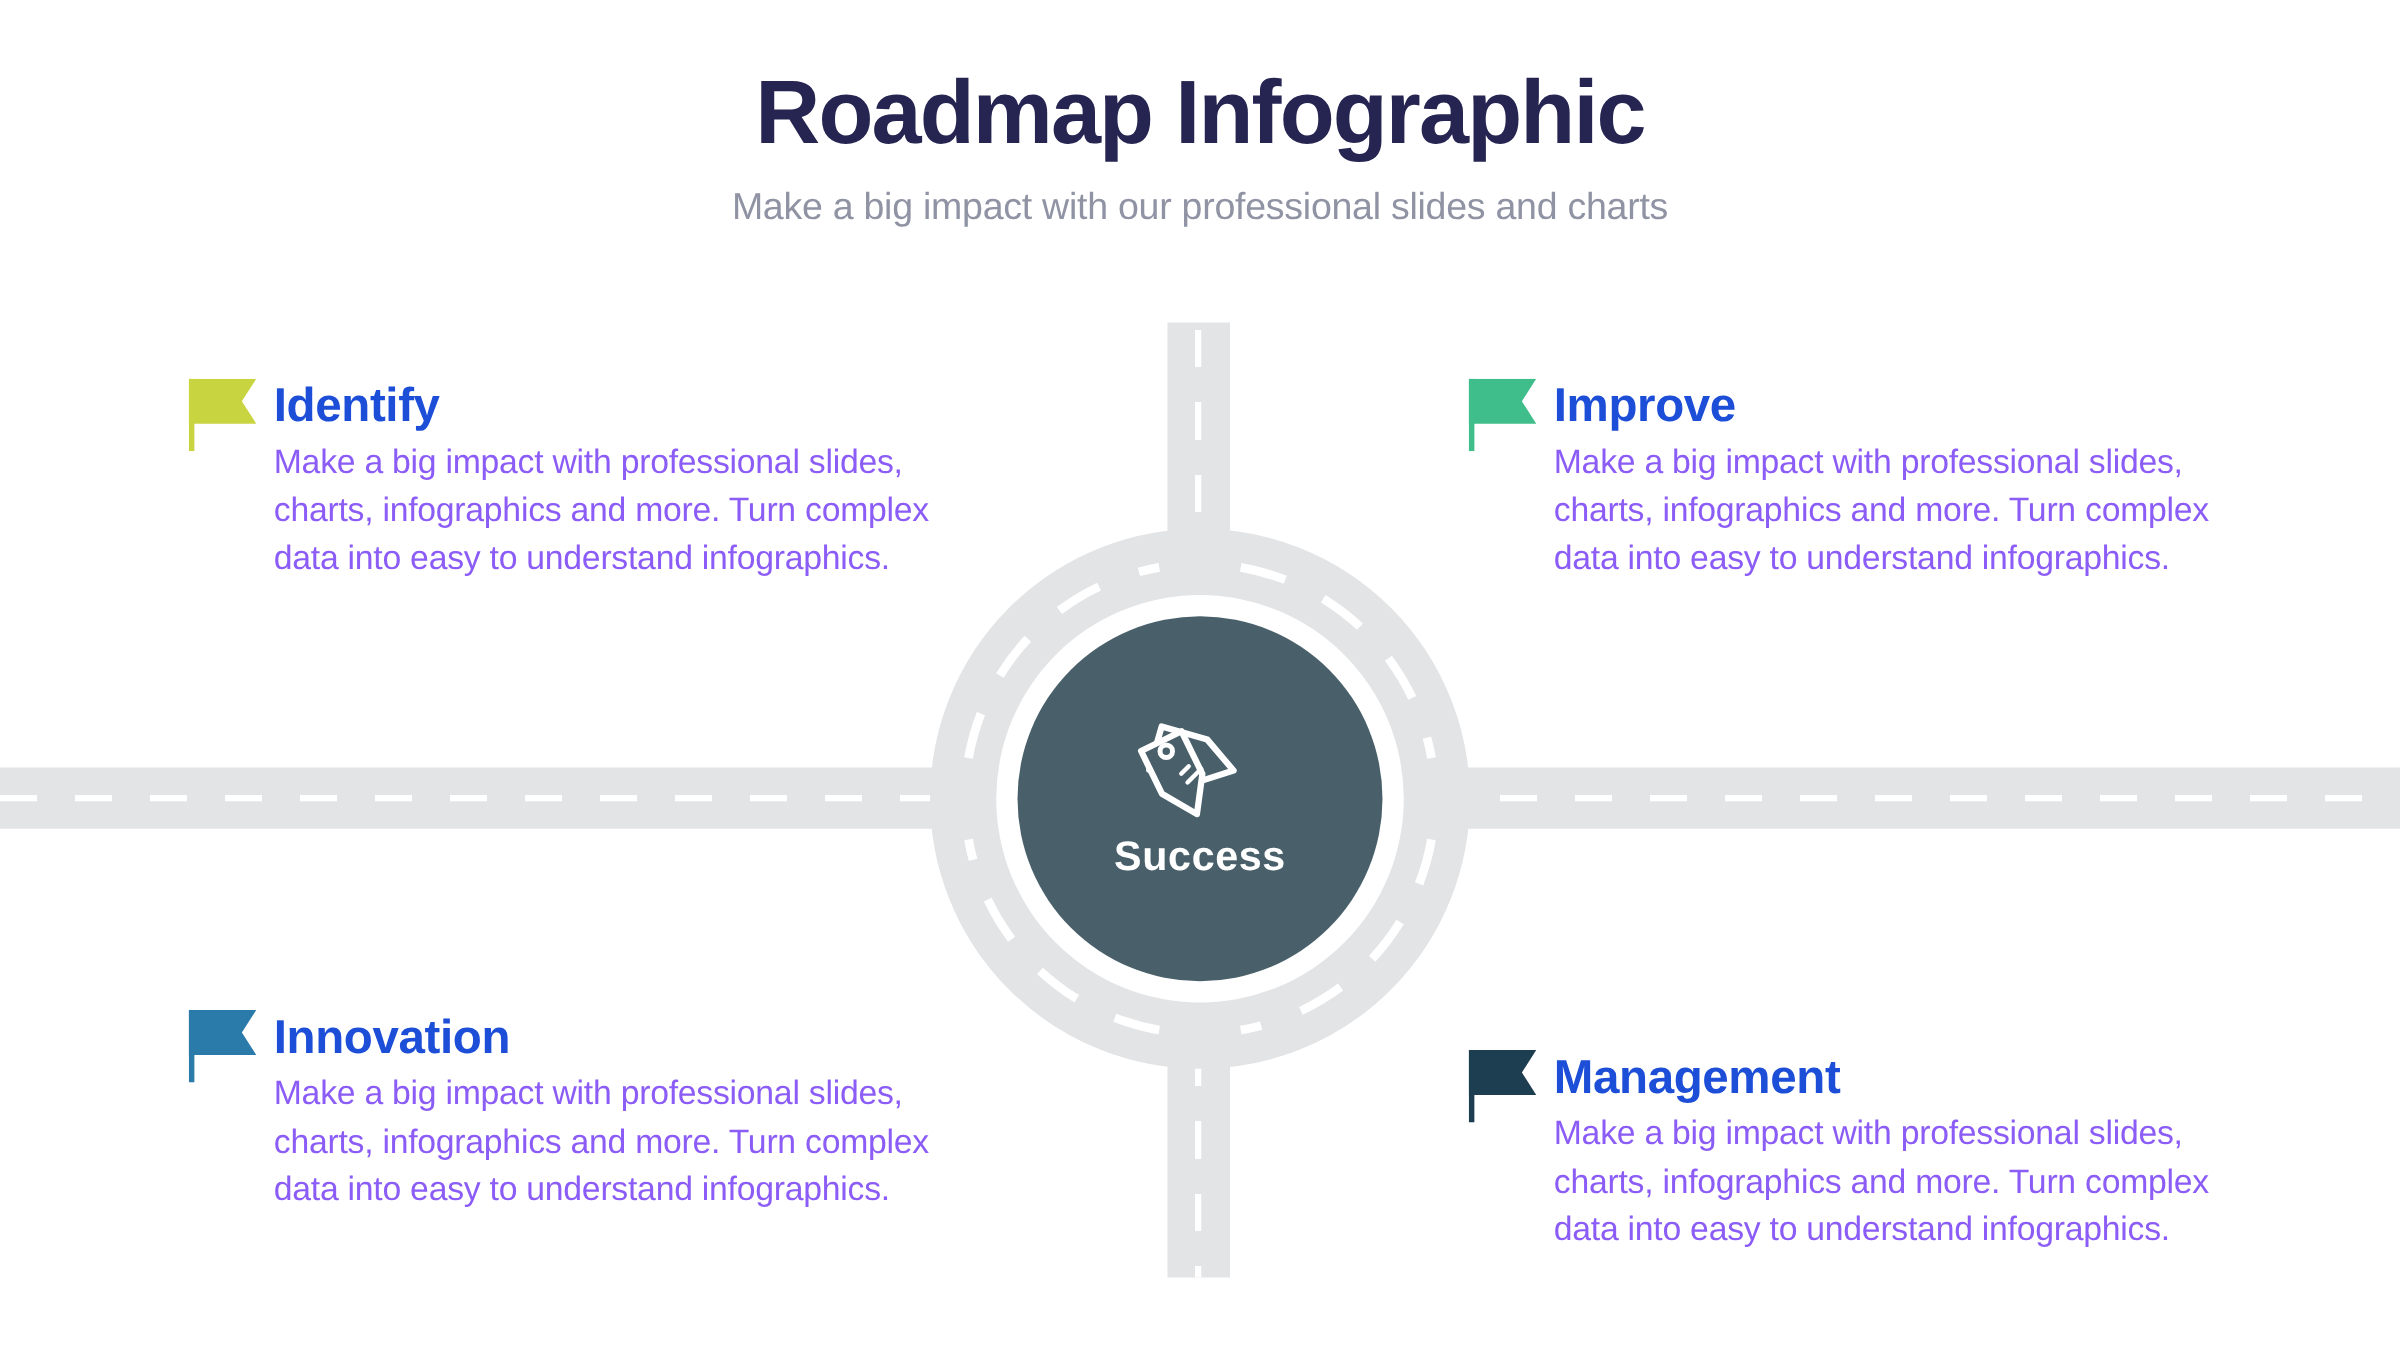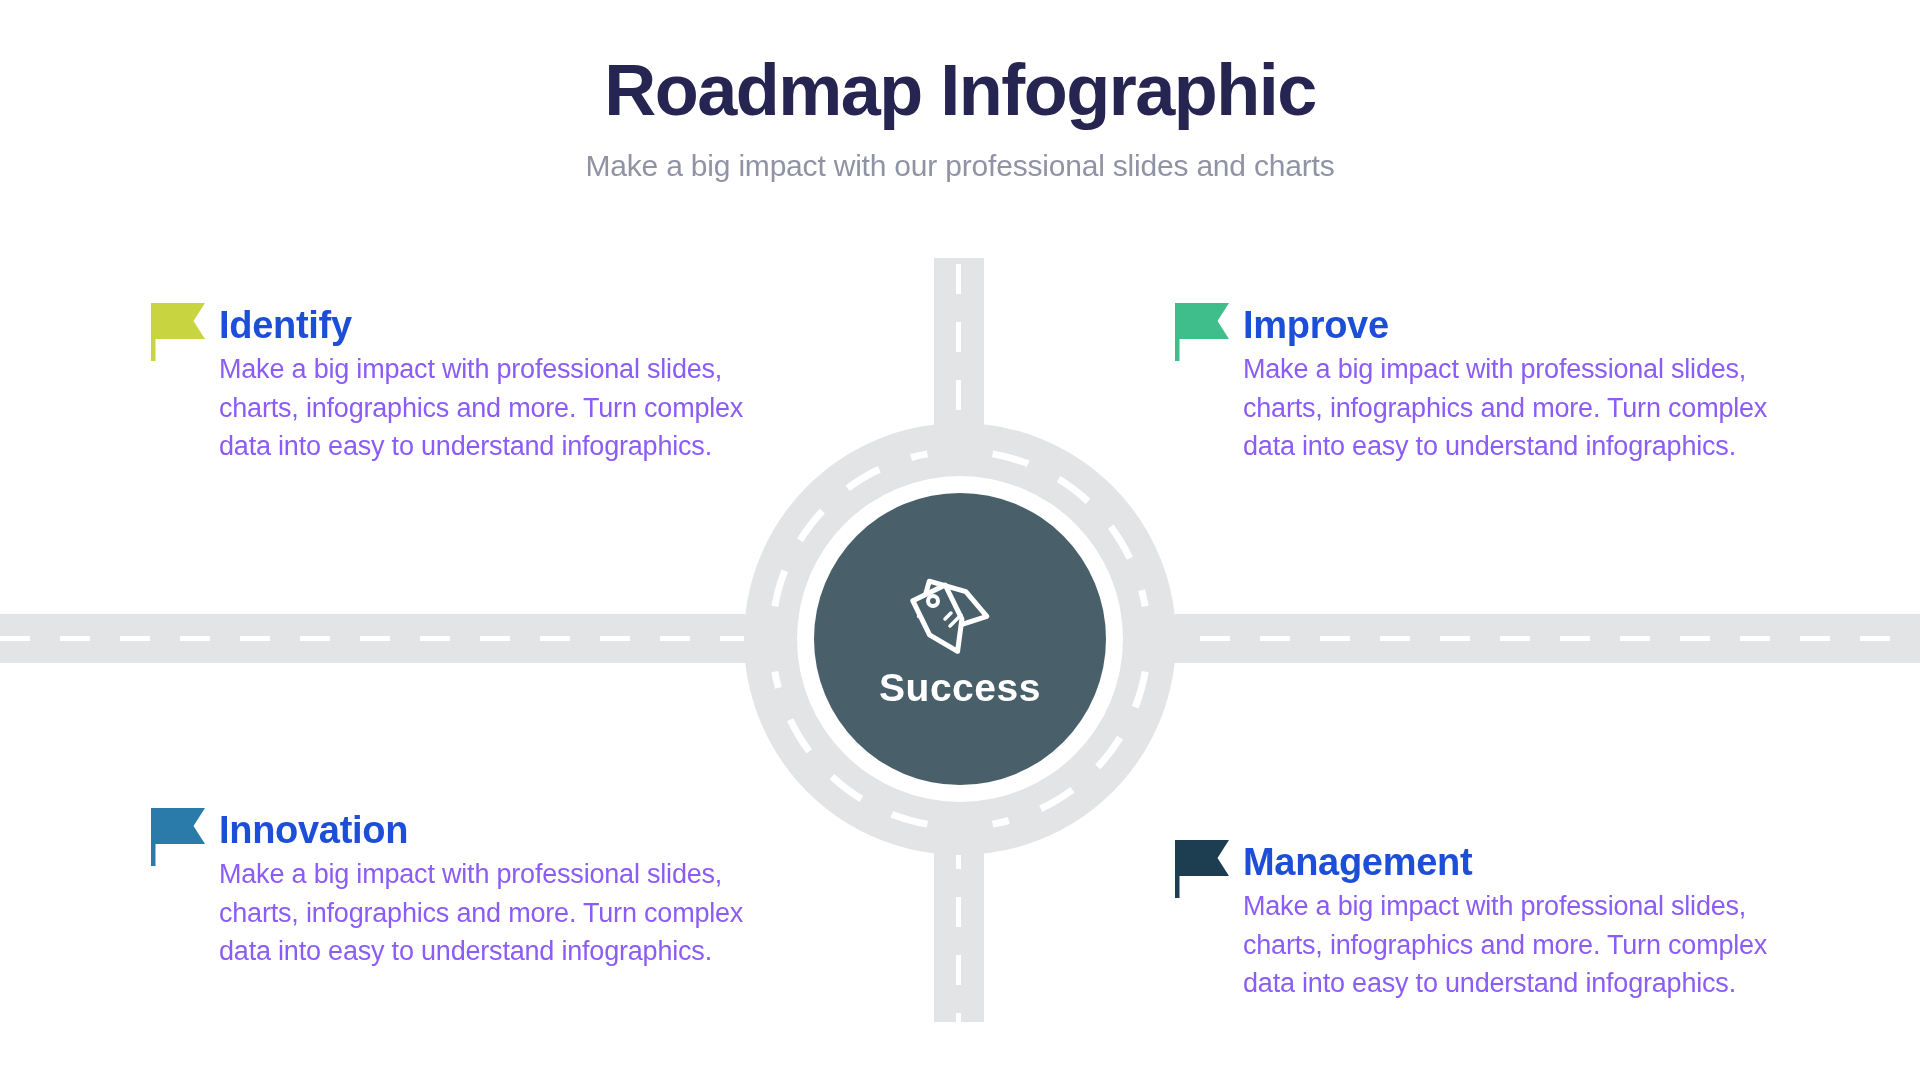--- a/index.html
+++ b/index.html
@@ -27,21 +27,21 @@
   .road-v.vbottom{top:775px;height:247px;}
   .road-v .dash-v{
     position:absolute;top:6px;bottom:0;left:22px;width:5px;
     background:repeating-linear-gradient(180deg,#ffffff 0 30px,transparent 30px 58px);
   }
   .roundabout{position:absolute;left:0;top:0;width:1920px;height:1081px;pointer-events:none;}
   
   .center-icon{position:absolute;left:904px;top:553px;width:104px;height:104px;}
   .center-label{
     position:absolute;left:0;top:666px;width:1920px;text-align:center;margin:0;
-    font-size:39px;font-weight:700;color:#ffffff;letter-spacing:0.5px;
+    font-size:33px;font-weight:700;color:#ffffff;letter-spacing:0.5px;
   }
   
   .quadrant{position:absolute;width:640px;}
   .q-identify{left:151px;top:303px;}
   .q-improve{left:1175px;top:303px;}
   .q-innovation{left:151px;top:808px;}
   .q-management{left:1175px;top:840px;}
   .flag{position:absolute;left:0;top:0;width:55px;height:58px;}
   .q-title{
     margin:1px 0 0 68px;font-size:38px;line-height:42px;font-weight:700;color:#1d4ed8;letter-spacing:-0.3px;

